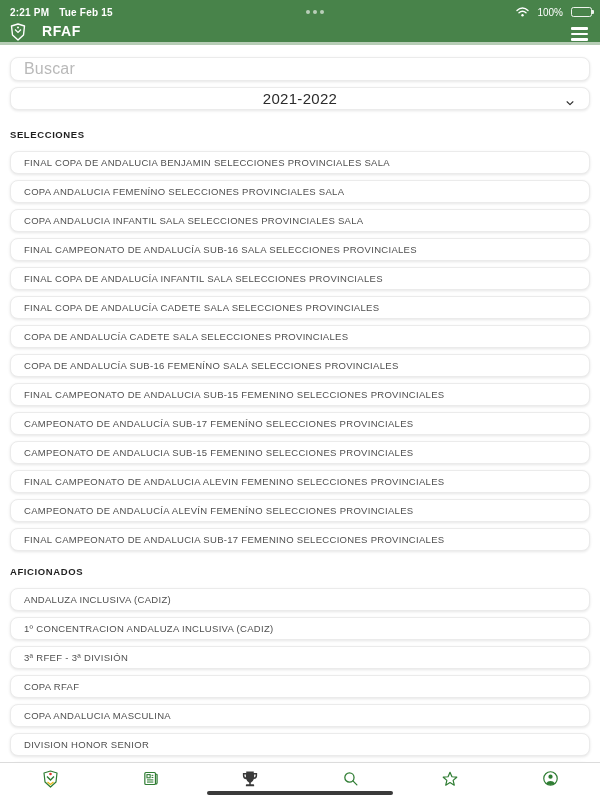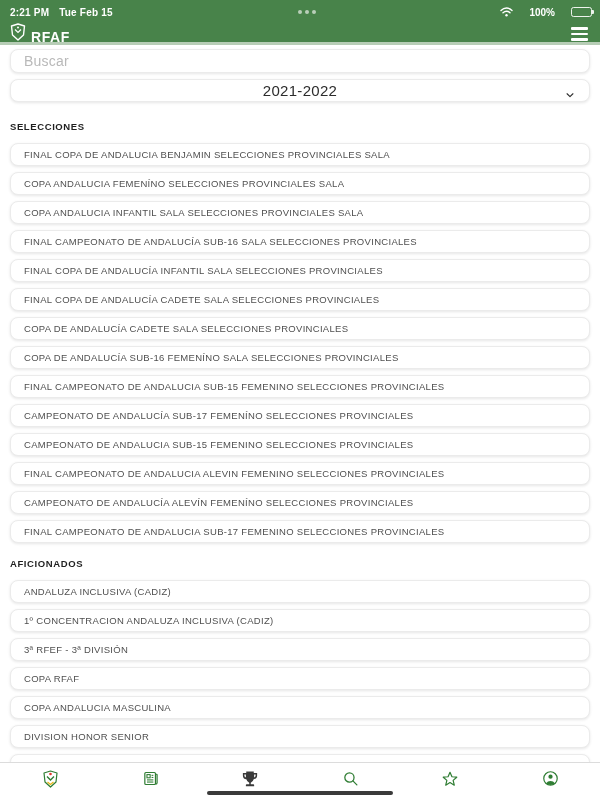--- a/index.html
+++ b/index.html
@@ -9,43 +9,43 @@
     background:#ffffff;
     position:relative;
     overflow:hidden;
   }
   
   .header { position:absolute; top:0; left:0; width:600px; height:42px; background:#48834a; }
   .status-bar { height:20px; display:flex; align-items:center; justify-content:space-between; padding:12px 8px; color:#ffffff; }
   .status-left { display:flex; gap:10px; font-size:10px; font-weight:700; letter-spacing:0.2px; padding-left:2px; }
   .status-center { display:flex; gap:3px; align-items:center; opacity:0.75; }
   .status-center .dot { width:4px; height:4px; border-radius:50%; background:#dfe8df; }
-  .status-right { display:flex; gap:16px; font-size:10px; font-weight:700; }
+  .status-right { display:flex; gap:8px; font-size:10px; font-weight:400; }
   .wifi-svg { display:block; }
   .battery { width:21px; height:10px; border:1px solid rgba(255,255,255,0.9); border-radius:2.5px; padding:1px; position:relative; }
   .battery .fill { width:100%; height:100%; background:#ffffff; border-radius:1px; }
   .battery:after { content:""; position:absolute; right:-3px; top:2.5px; width:2px; height:4px; background:rgba(255,255,255,0.9); border-radius:0 1px 1px 0; }
   .nav-bar { height:22px; display:flex; align-items:center; justify-content:space-between; padding:0 12px 2px 10px; }
-  .brand { display:flex; align-items:flex-end; gap:5px; }
+  .brand { display:flex; align-items:flex-start; gap:16px; }
   .brand-title { color:#ffffff; font-size:14px; font-weight:700; letter-spacing:0.6px; }
   .hamburger { display:flex; flex-direction:column; gap:3px; cursor:pointer; padding:2px 0; }
   .hamburger span { display:block; width:17px; height:2.5px; background:#ffffff; border-radius:1px; }
   .header-strip { position:absolute; top:42px; left:0; width:600px; height:3px; background:#b7cdb6; }
   
   .content { position:absolute; top:45px; left:0; width:600px; padding:4px 10px 0 10px; }
   .card {
     background:#ffffff;
     border:1px solid #ebebeb;
     border-radius:8px;
     box-shadow:0 1px 3px rgba(0,0,0,0.10);
   }
   .search-input {
-    width:100%; height:24px; margin-top:0;
+    width:100%; height:24px; margin-top:8px;
     font-family:"Liberation Sans", sans-serif;
-    font-size:14px; color:#333;
+    font-size:16px; color:#333;
     padding:0 13px; outline:none;
   }
   .search-input::placeholder { color:#b9b9b9; letter-spacing:0.2px; }
   .season-select {
     width:100%; height:23px; margin-top:6px;
     display:flex; align-items:center; justify-content:center;
     position:relative; cursor:pointer;
   }
   .season-value { font-size:15px; color:#2c2c2c; letter-spacing:0.3px; }
   .season-chevron { position:absolute; right:14px; top:6px; }

